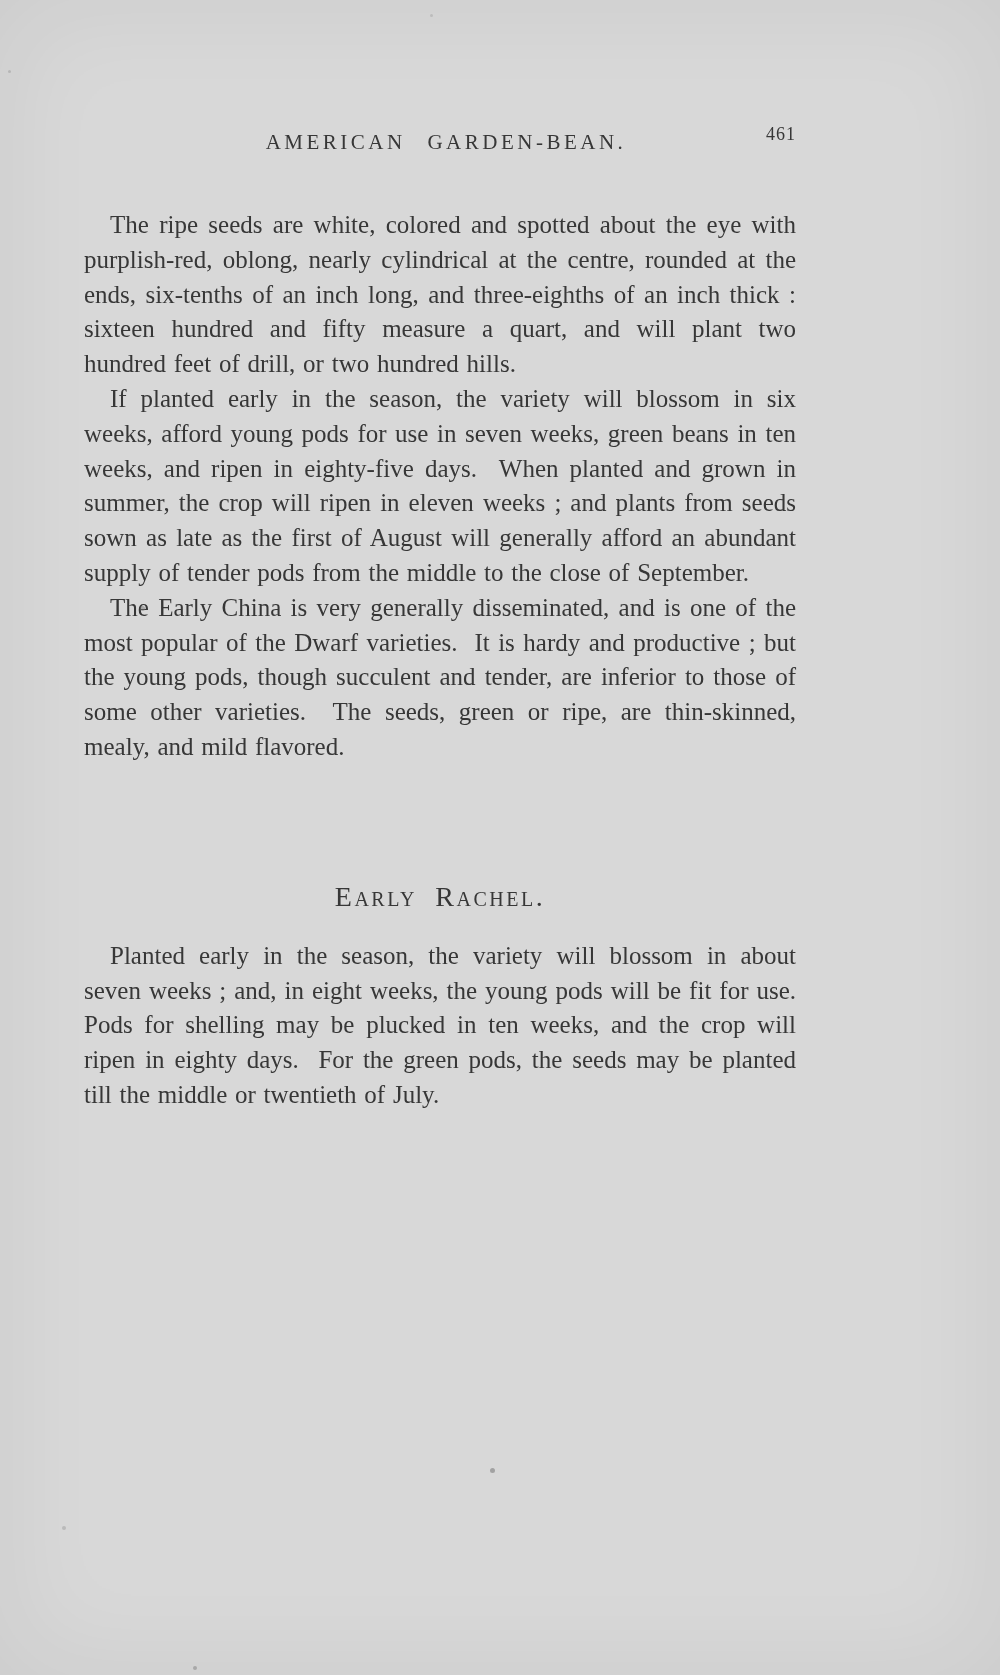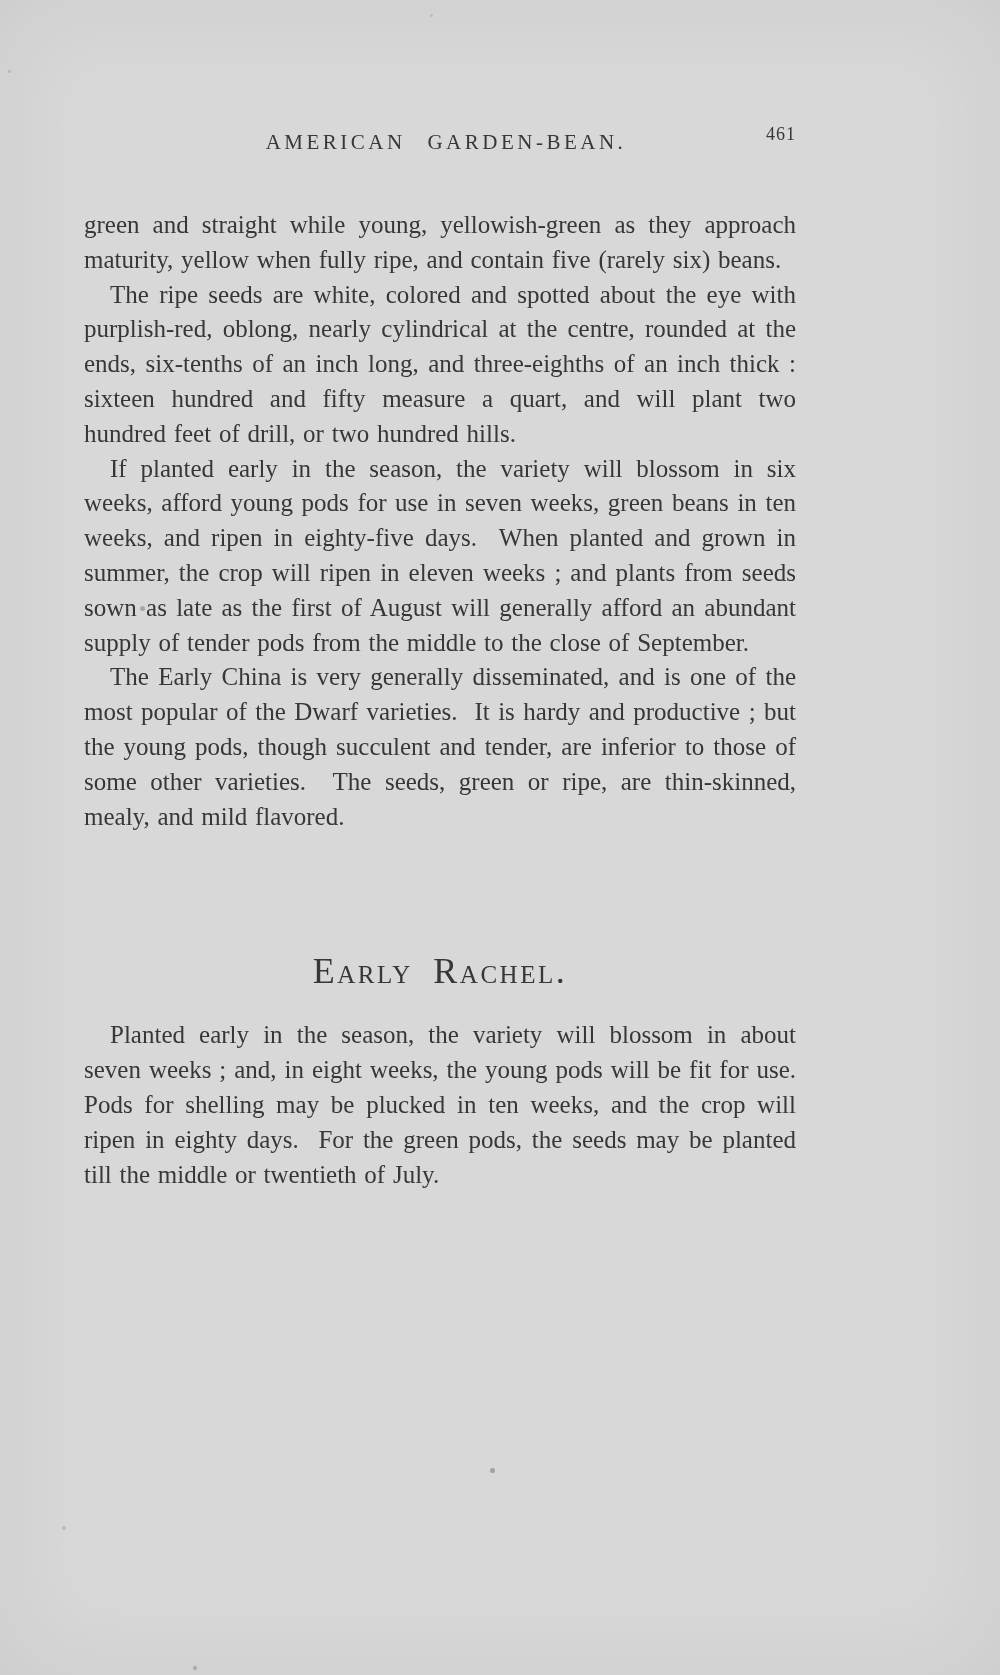--- a/index.html
+++ b/index.html
@@ -54,21 +54,21 @@
     line-height: 34.8px;
     text-align: justify;
     word-spacing: 1.5px;
     white-space: pre-wrap;
   }
   p.para.indent { text-indent: 26px; }
 
   .section-heading {
     text-align: center;
     font-variant: small-caps;
-    font-size: 36px;
+    font-size: 28px;
     letter-spacing: 2.5px;
     word-spacing: 9px;
     margin: 116px 0 26px 0;
   }
 
   .speck {
     position: absolute;
     background: #767676;
     border-radius: 50%;
     pointer-events: none;
@@ -80,21 +80,20 @@
 <div class="page">
 
   <div class="column">
 
     <div class="running-head">
       <span class="running-title">AMERICAN GARDEN-BEAN.</span>
       <span class="page-number">461</span>
     </div>
 
     <div class="body-text" id="content">
-        <p class="para">green and straight while young, yellowish-green as they approach maturity, yellow when fully ripe, and contain five (rarely six) beans.</p>
         <p class="para indent">The ripe seeds are white, colored and spotted about the eye with purplish-red, oblong, nearly cylindrical at the centre, rounded at the ends, six-tenths of an inch long, and three-eighths of an inch thick :  sixteen hundred and fifty measure a quart, and will plant two hundred feet of drill, or two hundred hills.</p>
         <p class="para indent">If planted early in the season, the variety will blossom in six weeks, afford young pods for use in seven weeks, green beans in ten weeks, and ripen in eighty-five days.  When planted and grown in summer, the crop will ripen in eleven weeks ; and plants from seeds sown as late as the first of August will generally afford an abundant supply of tender pods from the middle to the close of September.</p>
         <p class="para indent">The Early China is very generally disseminated, and is one of the most popular of the Dwarf varieties.  It is hardy and productive ; but the young pods, though succulent and tender, are inferior to those of some other varieties.  The seeds, green or ripe, are thin-skinned, mealy, and mild flavored.</p>
         <div class="section-heading">Early Rachel.</div>
         <p class="para indent">Planted early in the season, the variety will blossom in about seven weeks ; and, in eight weeks, the young pods will be fit for use.  Pods for shelling may be plucked in ten weeks, and the crop will ripen in eighty days.  For the green pods, the seeds may be planted till the middle or twentieth of July.</p>
       </div>
 
   </div>
 
 <div class="speck" style="left: 140px; top: 606px; width: 5px; height: 5px; opacity: 0.5;"></div>

